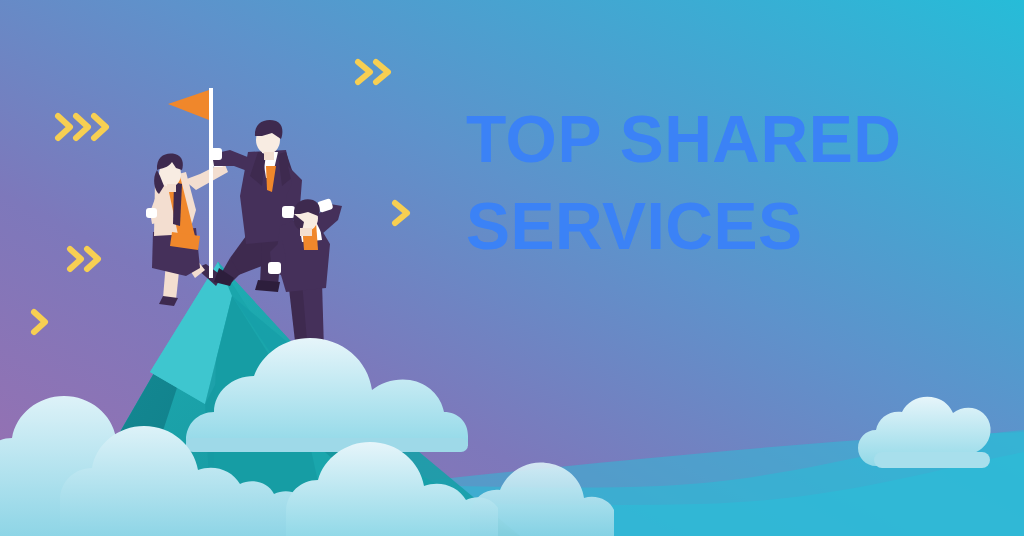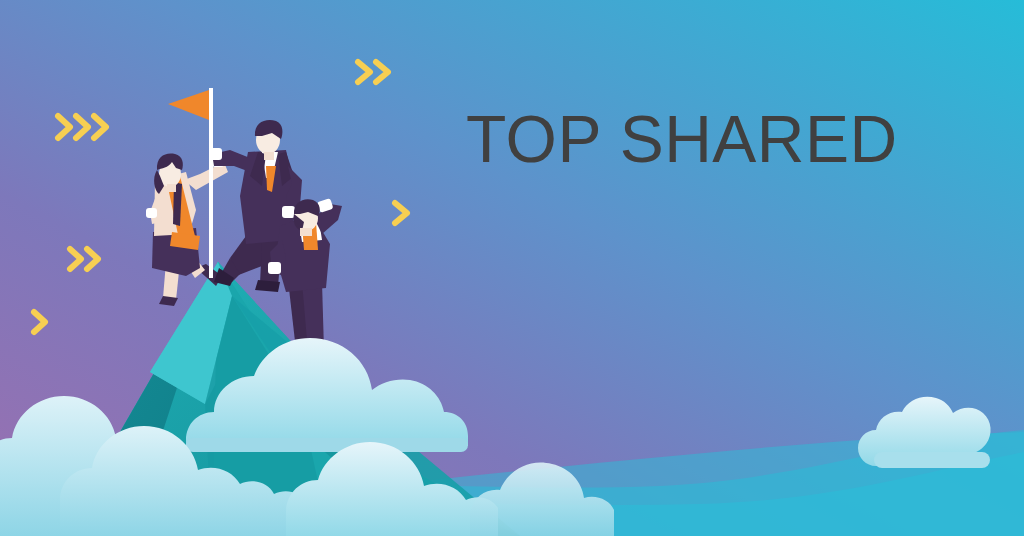--- a/index.html
+++ b/index.html
@@ -20,23 +20,23 @@
     left: 0;
     width: 1024px;
     height: 536px;
     display: block;
   }
   #headline {
     position: absolute;
     left: 466px;
     top: 96px;
     width: 520px;
-    color: #404040;
+    color: #3b82f6;
     font-family: "Liberation Sans", sans-serif;
-    font-weight: normal;
+    font-weight: bold;
     font-size: 66px;
     line-height: 87px;
     letter-spacing: 0.5px;
     z-index: 5;
     user-select: none;
   }
   .headline-line {
     display: block;
     white-space: nowrap;
   }
@@ -251,15 +251,16 @@
       <path d="M876,466 C866,466 858,458 858,448 C858,438 866,430 876,430
                C878,418 890,410 902,412 C908,400 922,394 936,398 C944,400 950,406 953,413
                C962,406 975,406 983,413 C992,421 993,434 986,444 C980,452 970,456 960,454
                L960,466 Z" fill="url(#cloudGrad)"></path>
       <rect x="874" y="452" width="116" height="16" rx="8" fill="#a8dfec"></rect>
     </g>
   </svg>
 
   <div id="headline">
     <span class="headline-line">TOP SHARED</span>
+    <span class="headline-line">SERVICES</span>
   </div>
 
 </div>
 
 </body></html>

